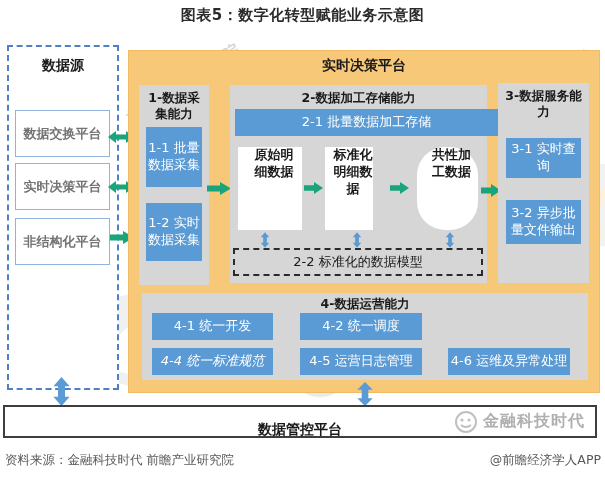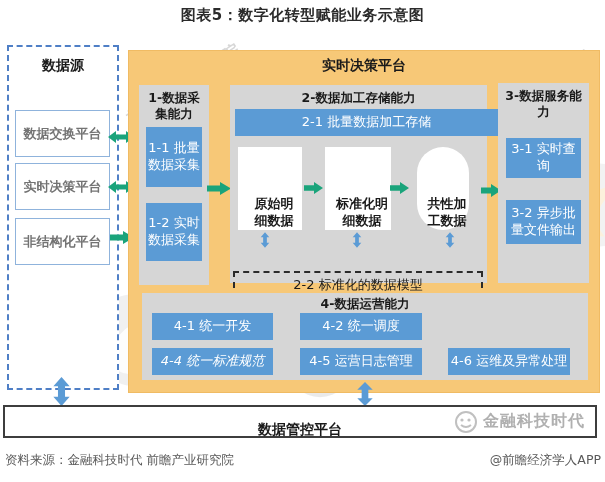--- a/index.html
+++ b/index.html
@@ -18,26 +18,26 @@
 
   
   .platform { left:128px; top:50px; width:472px; height:343px; background:#f7c877; border:1px solid #f0bb63; }
   .platform-title { top:6px; left:0; width:100%; text-align:center; font-size:14px; font-weight:bold; color:#1a1a1a; }
 
   .gray-sect { position:absolute; background:#d6d6d6; }
   .sect-title { position:absolute; top:5px; left:0; width:100%; text-align:center; font-weight:bold; font-size:12.5px; color:#1a1a1a; line-height:1.3; padding:0 5px; }
 
   .blue-box { position:absolute; background:#5b9bd5; color:#fff; display:flex; align-items:center; justify-content:center;
               text-align:center; font-size:13px; line-height:1.3; padding:2px; }
-  .white-box { position:absolute; background:#ffffff; display:flex; align-items:flex-end; justify-content:center;
+  .white-box { position:absolute; background:#ffffff; display:flex; align-items:flex-start; justify-content:center;
                text-align:center; font-size:13px; font-weight:600; color:#1a1a1a; line-height:1.3;padding-left:8px; }
   .white-box span { display:inline-block; }
 
   .dashed-box { position:absolute; border:2px dashed #2b2b2b; display:flex; align-items:center; justify-content:center;
-                font-size:13px; color:#1a1a1a; background:transparent;margin-top:23px; }
+                font-size:13px; color:#1a1a1a; background:transparent; }
 
   .arrow { position:absolute; line-height:0; }
   .green { color:#1aa47b; }
   .blue  { color:#5b9bd5; }
 
   
   .ctrl-box { left:3px; top:405px; width:594px; height:33px; background:#fff; border:2px solid #3d3d3d; }
   .ctrl-label { position:absolute; left:0; top:8px; width:100%; height:100%; display:flex; align-items:center; justify-content:center;
                 font-size:14px; font-weight:bold; color:#1a1a1a; }
   .ctrl-wm { position:absolute; right:10px; top:0; height:100%; display:flex; align-items:center; gap:5px; color:#b0b0b0; }
@@ -117,24 +117,24 @@
       </svg>
   </div>
 
   <div class="gray-sect" style="left:230px; top:85px; width:257px; height:198px;">
     <div class="sect-title">2-数据加工存储能力</div>
     <div class="blue-box" style="left:5px; top:24px; width:263px; height:27px;">2-1 批量数据加工存储</div>
 
     <div class="white-box" style="left:8px; top:62px; width:64px; height:83px;">
       <span style="width:42px;">原始明细数据</span>
     </div>
-    <div class="white-box" style="left:95px; top:62px; width:66px; height:83px;">
+    <div class="white-box" style="left:95px; top:62px; width:48px; height:83px;">
       <span style="width:56px;">标准化明细数据</span>
     </div>
-    <div class="white-box" style="left:187px; top:62px; width:52px; height:83px;border-radius:28px;">
+    <div class="white-box" style="left:187px; top:62px; width:61px; height:83px;border-radius:28px;">
       <span style="width:42px;">共性加工数据</span>
     </div>
 
     <div class="arrow green" style="left:74px; top:96px;">
       <svg width="19" height="14" viewBox="0 0 19 14" fill="currentColor">
           <path d="M0 4.3 L10 4.3 L10 1 L19 7 L10 13 L10 9.7 L0 9.7 Z"></path>
         </svg>
     </div>
     <div class="arrow green" style="left:160px; top:96px;">
       <svg width="19" height="14" viewBox="0 0 19 14" fill="currentColor">

